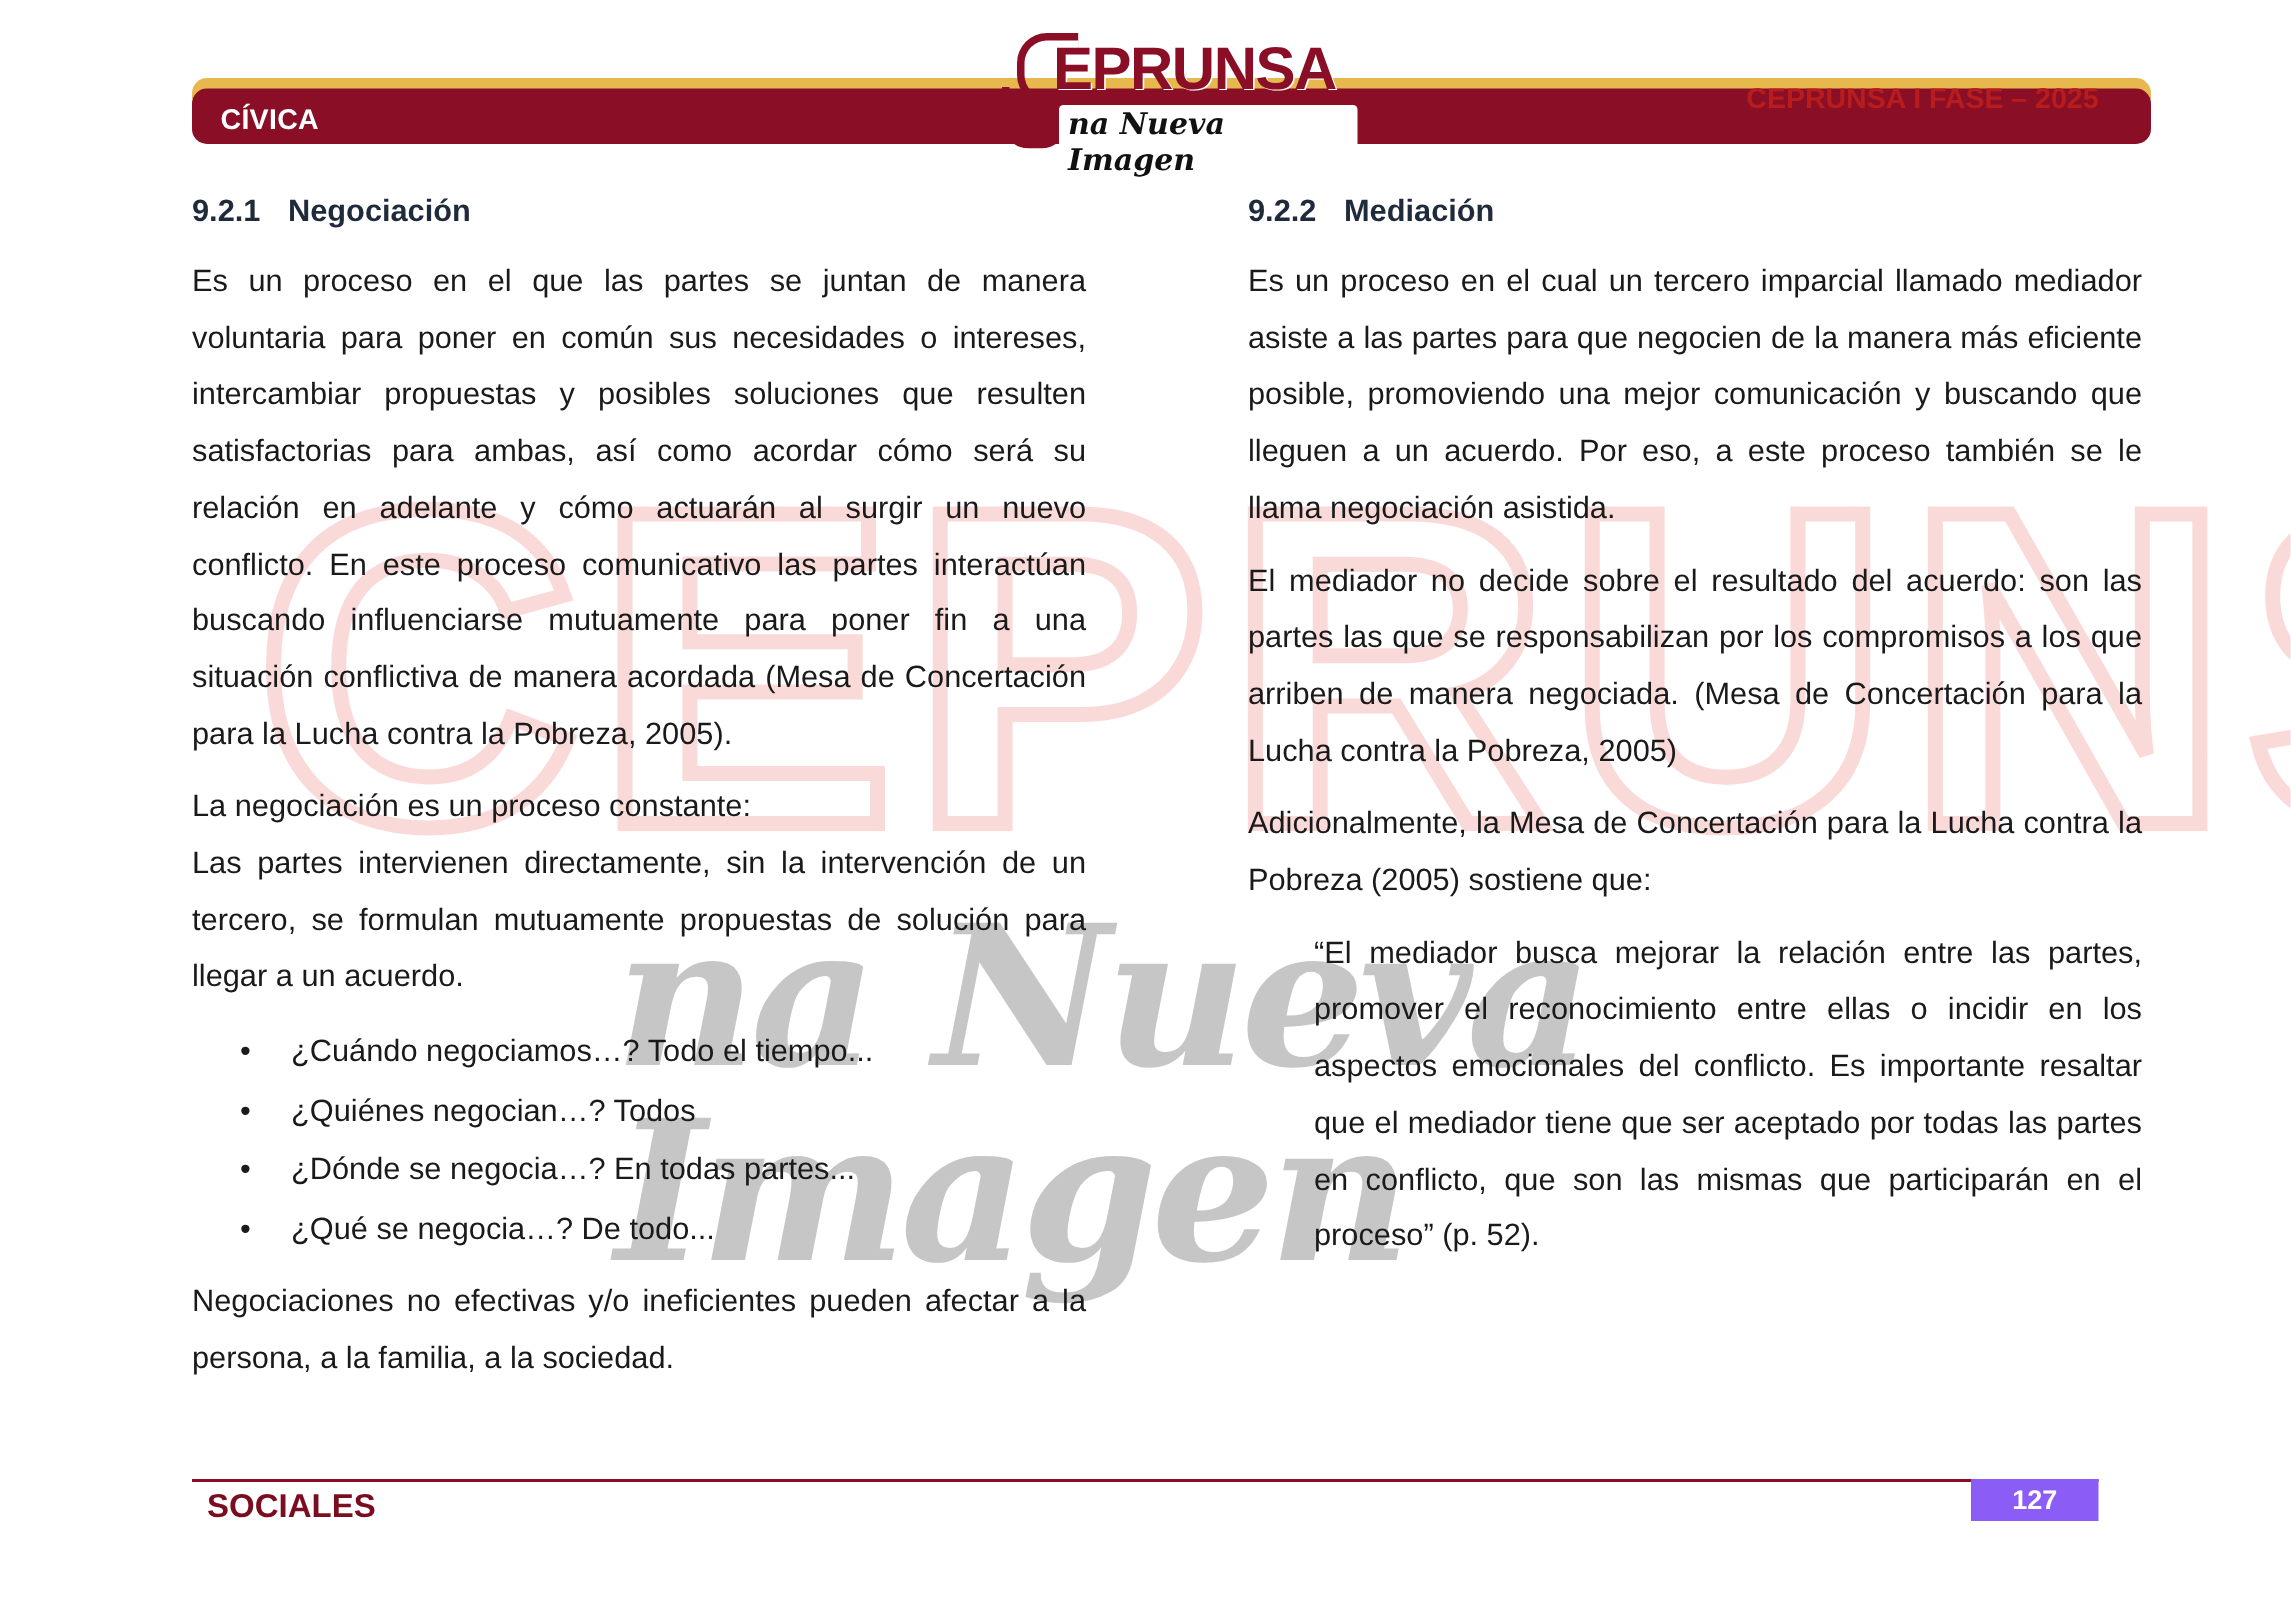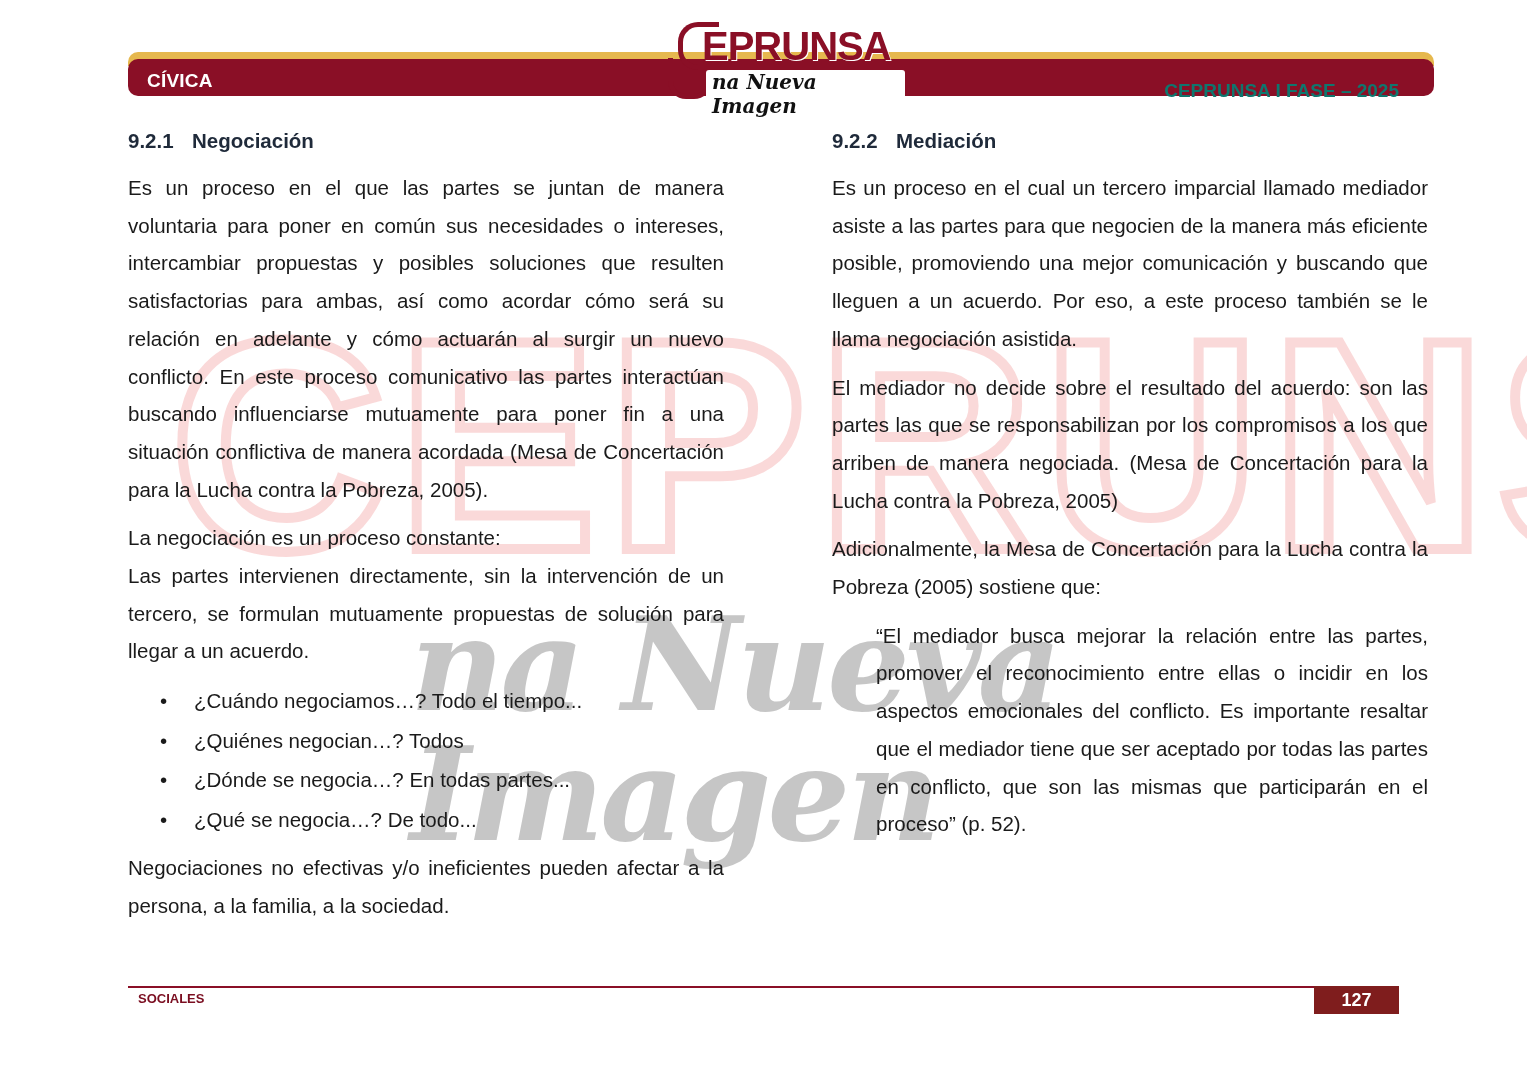--- a/index.html
+++ b/index.html
@@ -3,21 +3,21 @@
   <meta charset="utf-8">
   <style>
     html, body { margin: 0; padding: 0; background: #ffffff; }
     body { width: 1527px; height: 1080px; position: relative; overflow: hidden; font-family: "Liberation Sans", sans-serif; color: #1a1a1a; }
 
     
     .header { position: absolute; left: 128px; top: 52px; width: 1306px; height: 44px; }
     .header .gold { position: absolute; left: 0; top: 0; width: 100%; height: 14px; background: #e6b84e; border-radius: 10px 10px 0 0; }
     .header .band { position: absolute; left: 0; top: 7px; width: 100%; height: 37px; background: #8a0f26; border-radius: 10px; }
     .header .left-label { position: absolute; left: 19px; top: 18px; color: #fff; font-weight: bold; font-size: 19px; letter-spacing: 0.2px; }
-    .header .right-label { position: absolute; right: 35px; top: 28px; color: #0f766e; font-weight: bold; font-size: 19px; }
+    .header .right-label { position: absolute; right: 35px; top: 4px; color: #b91c1c; font-weight: bold; font-size: 19px; }
 
     
     .logo { position: absolute; left: 660px; top: 18px; width: 245px; height: 80px; }
     .logo .u-shape { position: absolute; left: 8px; top: 40px; width: 34px; height: 36px; border: 5px solid #8a0f26; border-top: none; border-radius: 0 0 18px 18px; background: transparent; }
     .logo .c-shape { position: absolute; left: 18px; top: 4px; width: 36px; height: 38px; border: 5px solid #8a0f26; border-right: none; border-radius: 20px 0 0 20px; }
     .logo .brand { position: absolute; left: 42px; top: 6px; color: #8a0f26; font-weight: bold; font-size: 40px; letter-spacing: -1px; font-family: "Liberation Sans", sans-serif; text-shadow: 1px 1px 0 #fff; }
     .logo .tagline { position: absolute; left: 46px; top: 52px; font-family: "DejaVu Serif", serif; font-weight: bold; font-style: italic; font-size: 20px; color: #111; background: #fff; padding: 0 6px; border-radius: 3px; }
 
     
     .wm { position: absolute; pointer-events: none; }
@@ -32,22 +32,22 @@
     .heading .num { display: inline-block; width: 64px; }
     .para { margin: 0 0 11px 0; text-align: justify; }
     .quote { margin-left: 44px; text-align: justify; }
     ul.bullets { margin: 10px 0 10px 0; padding: 0; list-style: none; }
     ul.bullets li { position: relative; padding-left: 66px; line-height: 39.5px; }
     ul.bullets li .dot { position: absolute; left: 32px; top: 0; }
 
     
     .footer { position: absolute; left: 128px; top: 986px; width: 1271px; height: 30px; }
     .footer .rule { position: absolute; left: 0; top: 0; width: 100%; height: 2px; background: #8a0f26; }
-    .footer .left-label { position: absolute; left: 10px; top: 5px; color: #7a0d20; font-weight: bold; font-size: 13px; }
-    .footer .page-box { position: absolute; right: 0; top: 0; width: 85px; height: 28px; background: #7f1d1d; color: #fff; font-weight: bold; font-size: 18px; text-align: center; line-height: 28px; }
+    .footer .left-label { position: absolute; left: 10px; top: 5px; color: #7a0d20; font-weight: bold; font-size: 22px; }
+    .footer .page-box { position: absolute; right: 0; top: 0; width: 85px; height: 28px; background: #8b5cf6; color: #fff; font-weight: bold; font-size: 18px; text-align: center; line-height: 28px; }
   </style>
 </head>
 <body>
 
 <div class="wm wm-letters">CEPRUNSA</div>
 <div class="wm wm-script">na Nueva Imagen</div>
 
 <div class="header">
   <div class="gold"></div>
   <div class="band"></div>

